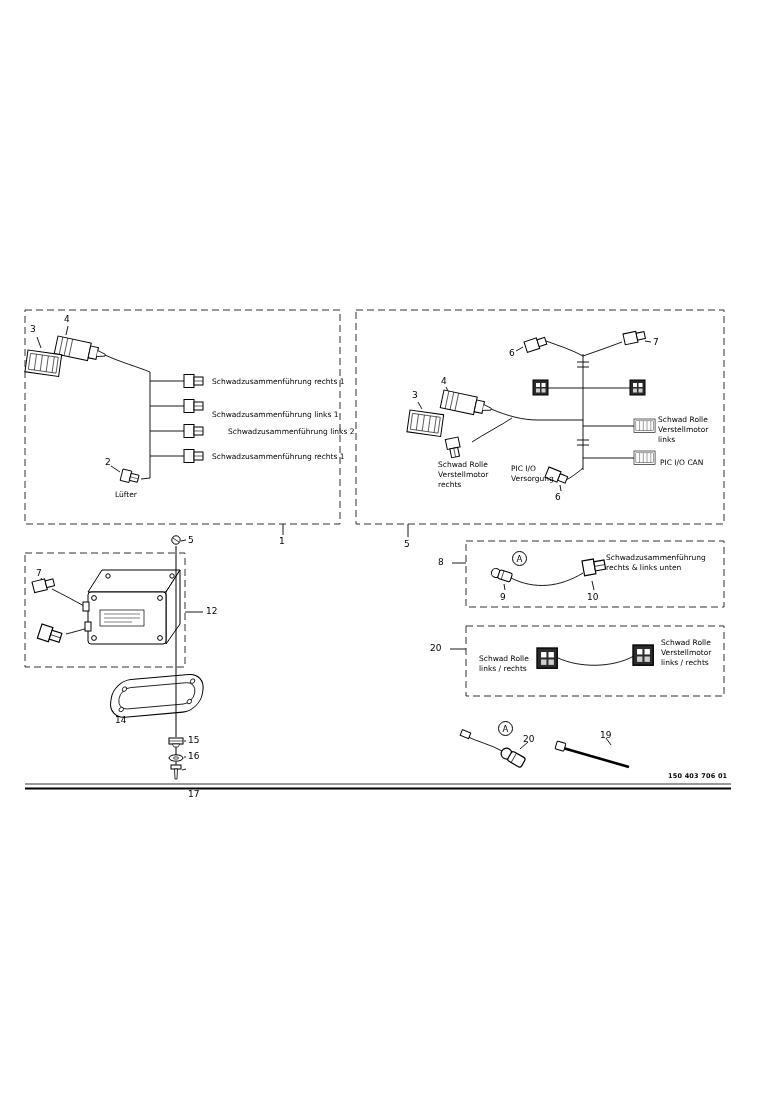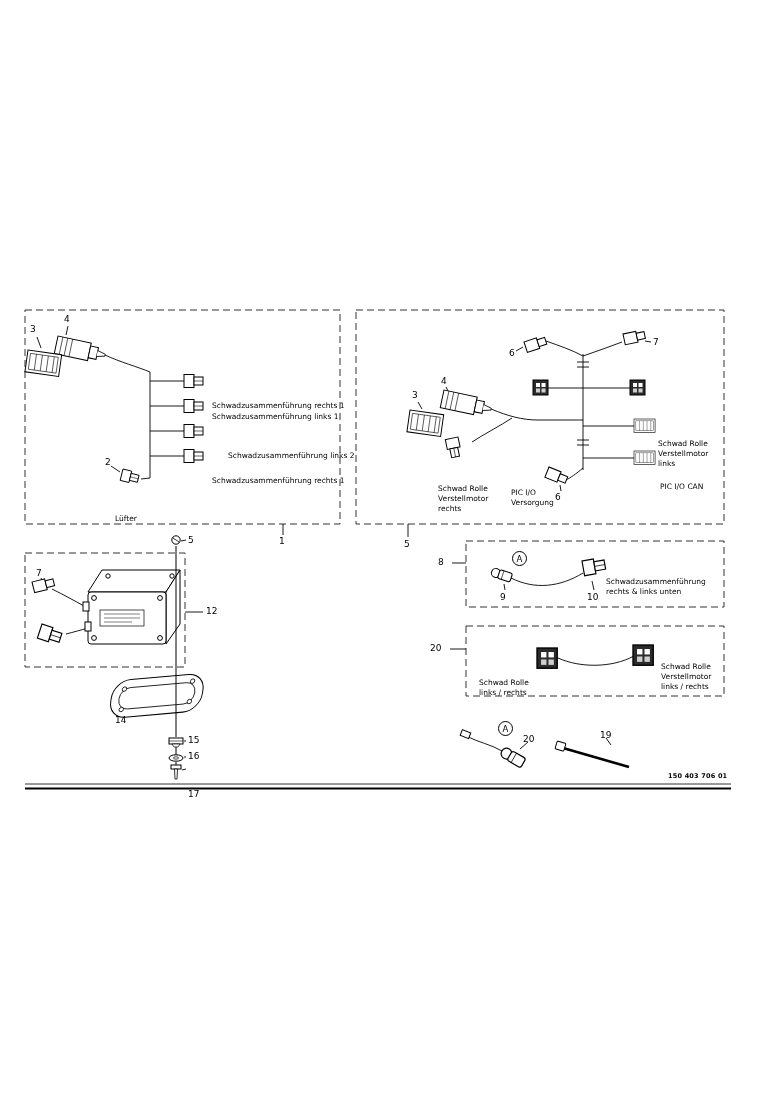--- a/index.html
+++ b/index.html
@@ -2,21 +2,21 @@
 <html><head>
 <meta charset="utf-8">
 <style>
   * { margin:0; padding:0; box-sizing:border-box; }
   html,body { background:#ffffff; }
   .page {
     position:relative; width:758px; height:1110px; background:#fff;
     font-family:"DejaVu Sans", sans-serif; color:#000; overflow:hidden;
   }
   svg.lines { position:absolute; left:0; top:0; }
-  .t   { position:absolute; font-size:7.5px; line-height:1.3; white-space:pre-line;margin-top:24px; }
+  .t   { position:absolute; font-size:7.5px; line-height:1.3; white-space:pre-line; }
   .num { position:absolute; font-size:9px; line-height:1; }
   .circ{
     position:absolute; width:15px; height:15px; border:1px solid #000;
     border-radius:50%; font-size:8.5px; line-height:14px; text-align:center;
   }
   .doc { position:absolute; font-size:6.5px; letter-spacing:0.2px;font-weight:bold; }
 </style>
 </head>
 <body>
 
@@ -288,21 +288,21 @@
   <div class="num" style="left:188px;top:736px">15</div>
   <div class="num" style="left:188px;top:752px">16</div>
   <div class="num" style="left:188px;top:790px">17</div>
   <div class="num" style="left:523px;top:735px">20</div>
   <div class="num" style="left:600px;top:731px">19</div>
 
   <div class="circ" style="left:512px;top:551px">A</div>
   <div class="circ" style="left:498px;top:721px">A</div>
 
   <div class="t" style="left:212px;top:377px">Schwadzusammenführung rechts 1</div>
-  <div class="t" style="left:212px;top:388px">Schwadzusammenführung links 1</div>
+  <div class="t" style="left:212px;top:410px">Schwadzusammenführung links 1</div>
   <div class="t" style="left:228px;top:427px">Schwadzusammenführung links 2</div>
   <div class="t" style="left:212px;top:452px">Schwadzusammenführung rechts 1</div>
   <div class="t" style="left:115px;top:490px">Lüfter</div>
 
   <div class="t" style="left:658px;top:415px">Schwad Rolle
 Verstellmotor
 links</div>
   <div class="t" style="left:660px;top:458px">PIC I/O CAN</div>
   <div class="t" style="left:438px;top:460px">Schwad Rolle
 Verstellmotor

